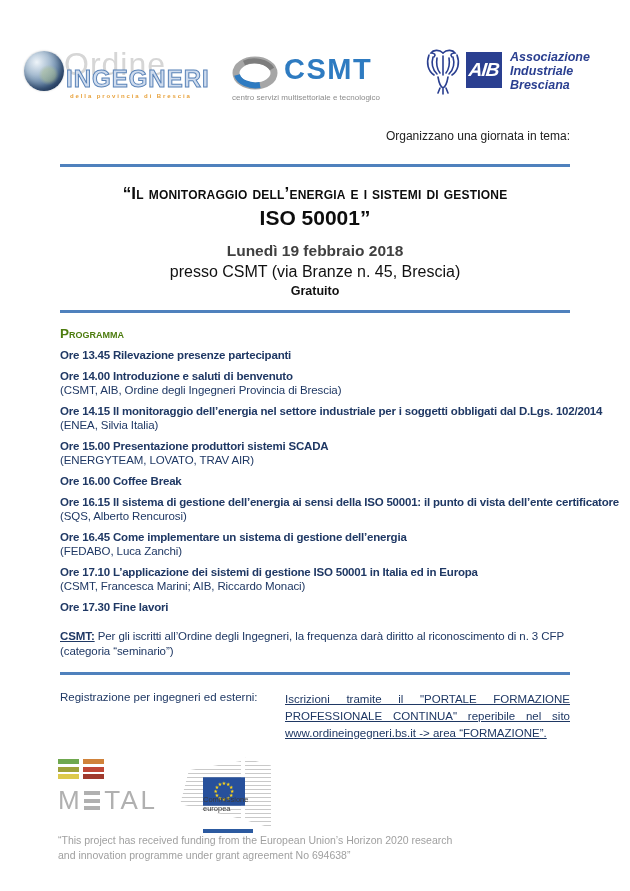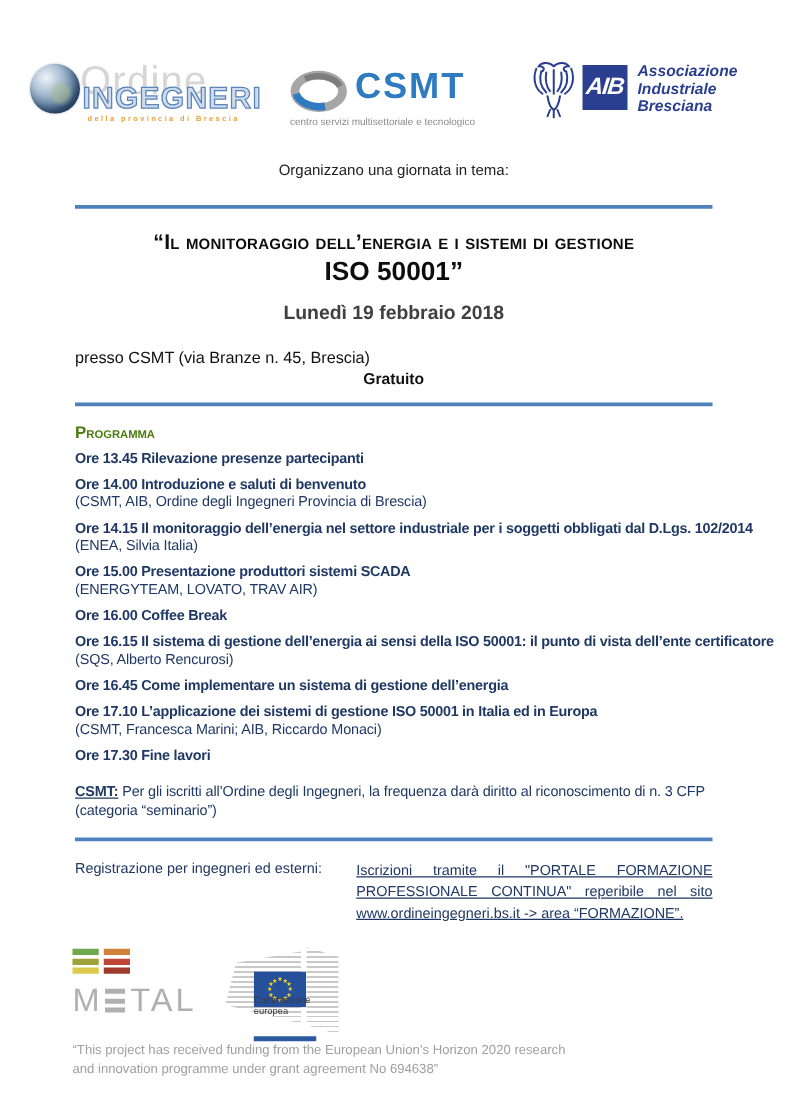--- a/index.html
+++ b/index.html
@@ -37,26 +37,26 @@
   .aib-eagle { position:absolute; left:0; top:1px; }
   .aib-square {
     position:absolute; left:42px; top:6px; width:36px; height:36px; background:#2a3f90;
     display:flex; align-items:center; justify-content:center;
   }
   .aib-acronym { color:#ffffff; font-weight:bold; font-style:italic; font-size:19px; letter-spacing:-1px; transform:skewX(-6deg); }
   .aib-text { position:absolute; left:86px; top:4px; font-size:12.5px; line-height:14px; font-weight:bold; font-style:italic; color:#2a3f90; }
 
   
   .content { padding:0 60px; }
-  .intro { text-align:center; font-size:12px; color:#222; margin-top:9px; }
+  .intro { text-align:right; font-size:12px; color:#222; margin-top:9px; }
   .rule { height:3px; background:#4f81bd; margin-top:21px; }
   .title1 { text-align:center; font-variant:small-caps; font-weight:bold; font-size:17px; color:#0d0d0d; margin-top:16px; letter-spacing:.2px; line-height:22px; }
   .title2 { text-align:center; font-weight:bold; font-size:21px; color:#0d0d0d; margin-top:1px; }
   .event-date { text-align:center; font-weight:bold; font-size:15.5px; color:#404040; margin-top:12px; }
-  .event-venue { text-align:left; font-size:13px; color:#111; margin-top:18px; }
+  .event-venue { text-align:center; font-size:16px; color:#111; margin-top:3px; }
   .event-price { text-align:center; font-weight:bold; font-size:12.5px; color:#111; margin-top:3px; }
   .rule2 { height:3px; background:#4f81bd; margin-top:12px; }
 
   
   .prog-heading { font-variant:small-caps; font-weight:bold; font-size:13.5px; color:#4d7c0f; margin-top:13px; }
   .prog-title { font-weight:bold; font-size:11.5px; letter-spacing:-.2px; line-height:14px; margin-top:7px; white-space:nowrap; color:#1f3864; }
   .prog-speakers { font-size:11.5px; line-height:14px; color:#1f3864; letter-spacing:-.1px; }
   .prog-speakers:empty { display:none; }
 
   .nota { font-size:11.5px; line-height:15px; margin-top:15px; color:#1f3864; letter-spacing:-.1px; }
@@ -179,20 +179,21 @@
       <div>
         <div class="prog-title">Ore 16.00 Coffee Break</div>
 
       </div>
       <div>
         <div class="prog-title">Ore 16.15 Il sistema di gestione dell’energia ai sensi della ISO 50001: il punto di vista dell’ente certificatore</div>
         <div class="prog-speakers">(SQS, Alberto Rencurosi)</div>
       </div>
       <div>
         <div class="prog-title">Ore 16.45 Come implementare un sistema di gestione dell’energia</div>
+        <div class="prog-speakers">(FEDABO, Luca Zanchi)</div>
       </div>
       <div>
         <div class="prog-title">Ore 17.10 L’applicazione dei sistemi di gestione ISO 50001 in Italia ed in Europa</div>
         <div class="prog-speakers">(CSMT, Francesca Marini; AIB, Riccardo Monaci)</div>
       </div>
       <div>
         <div class="prog-title">Ore 17.30 Fine lavori</div>
 
       </div>
     </div>

